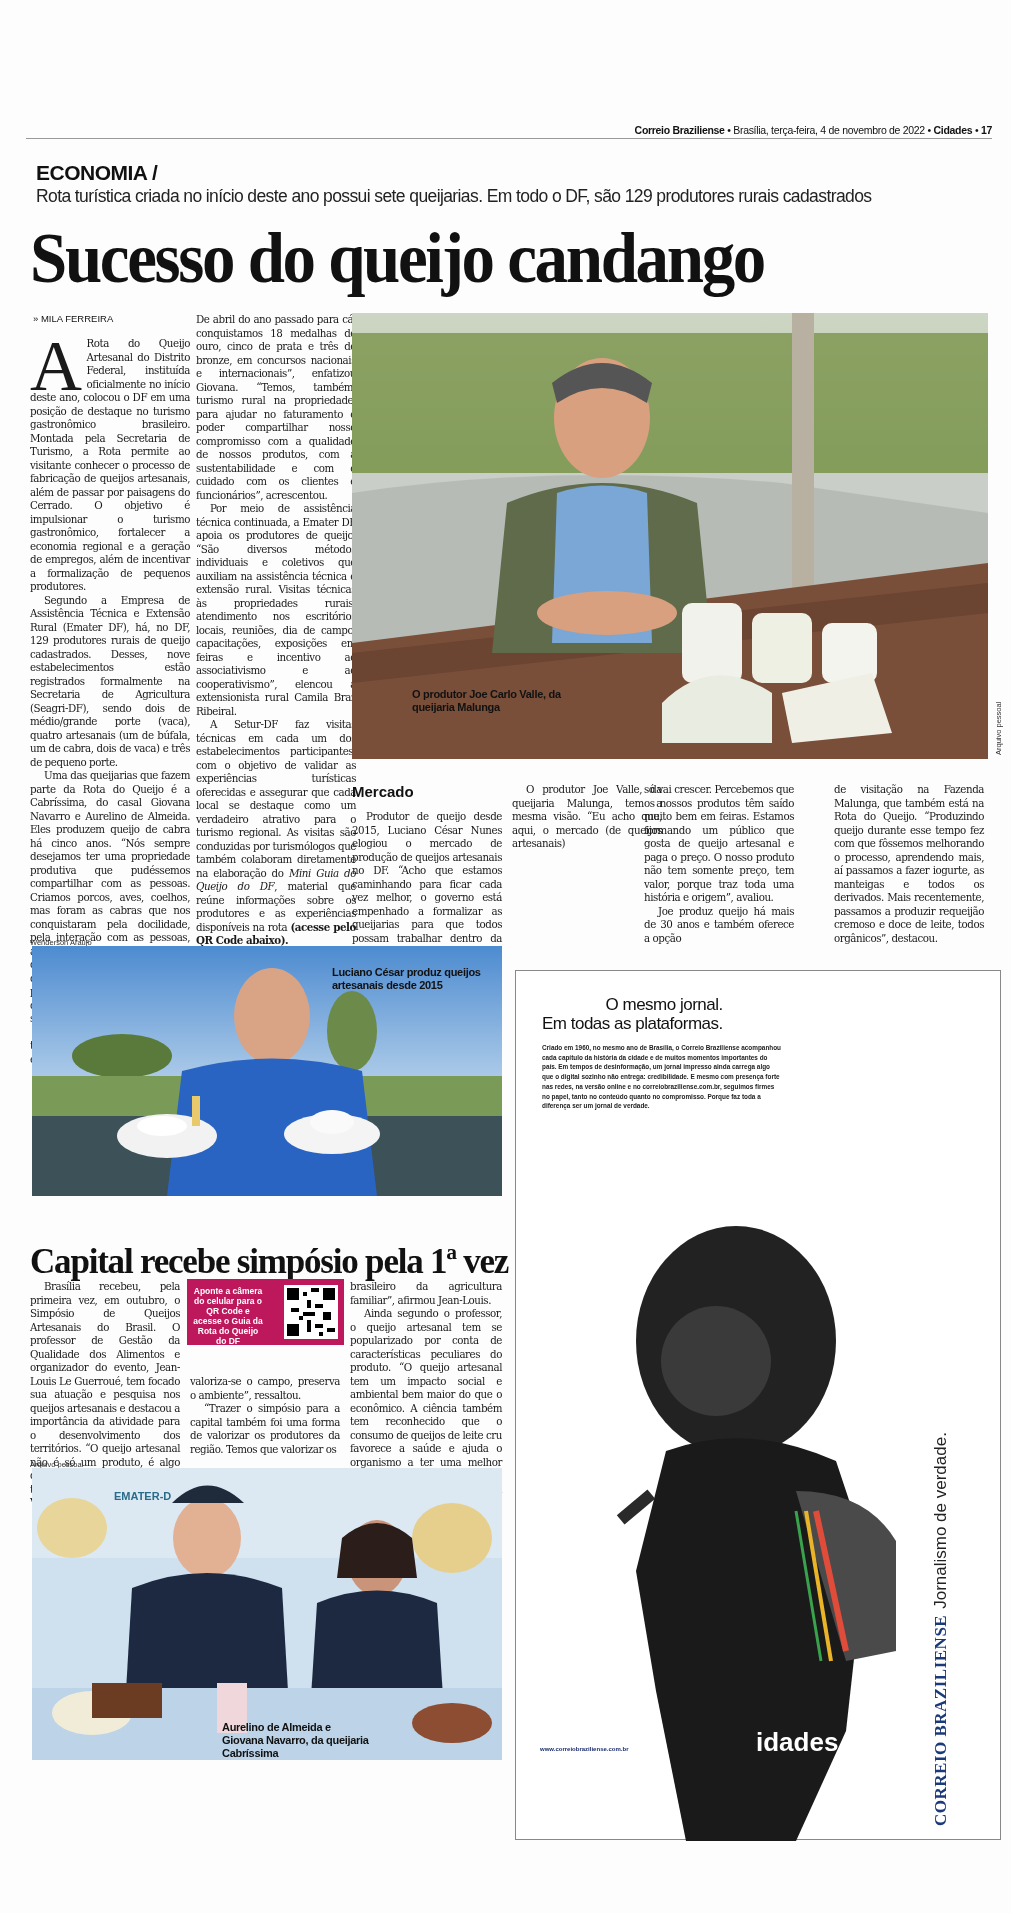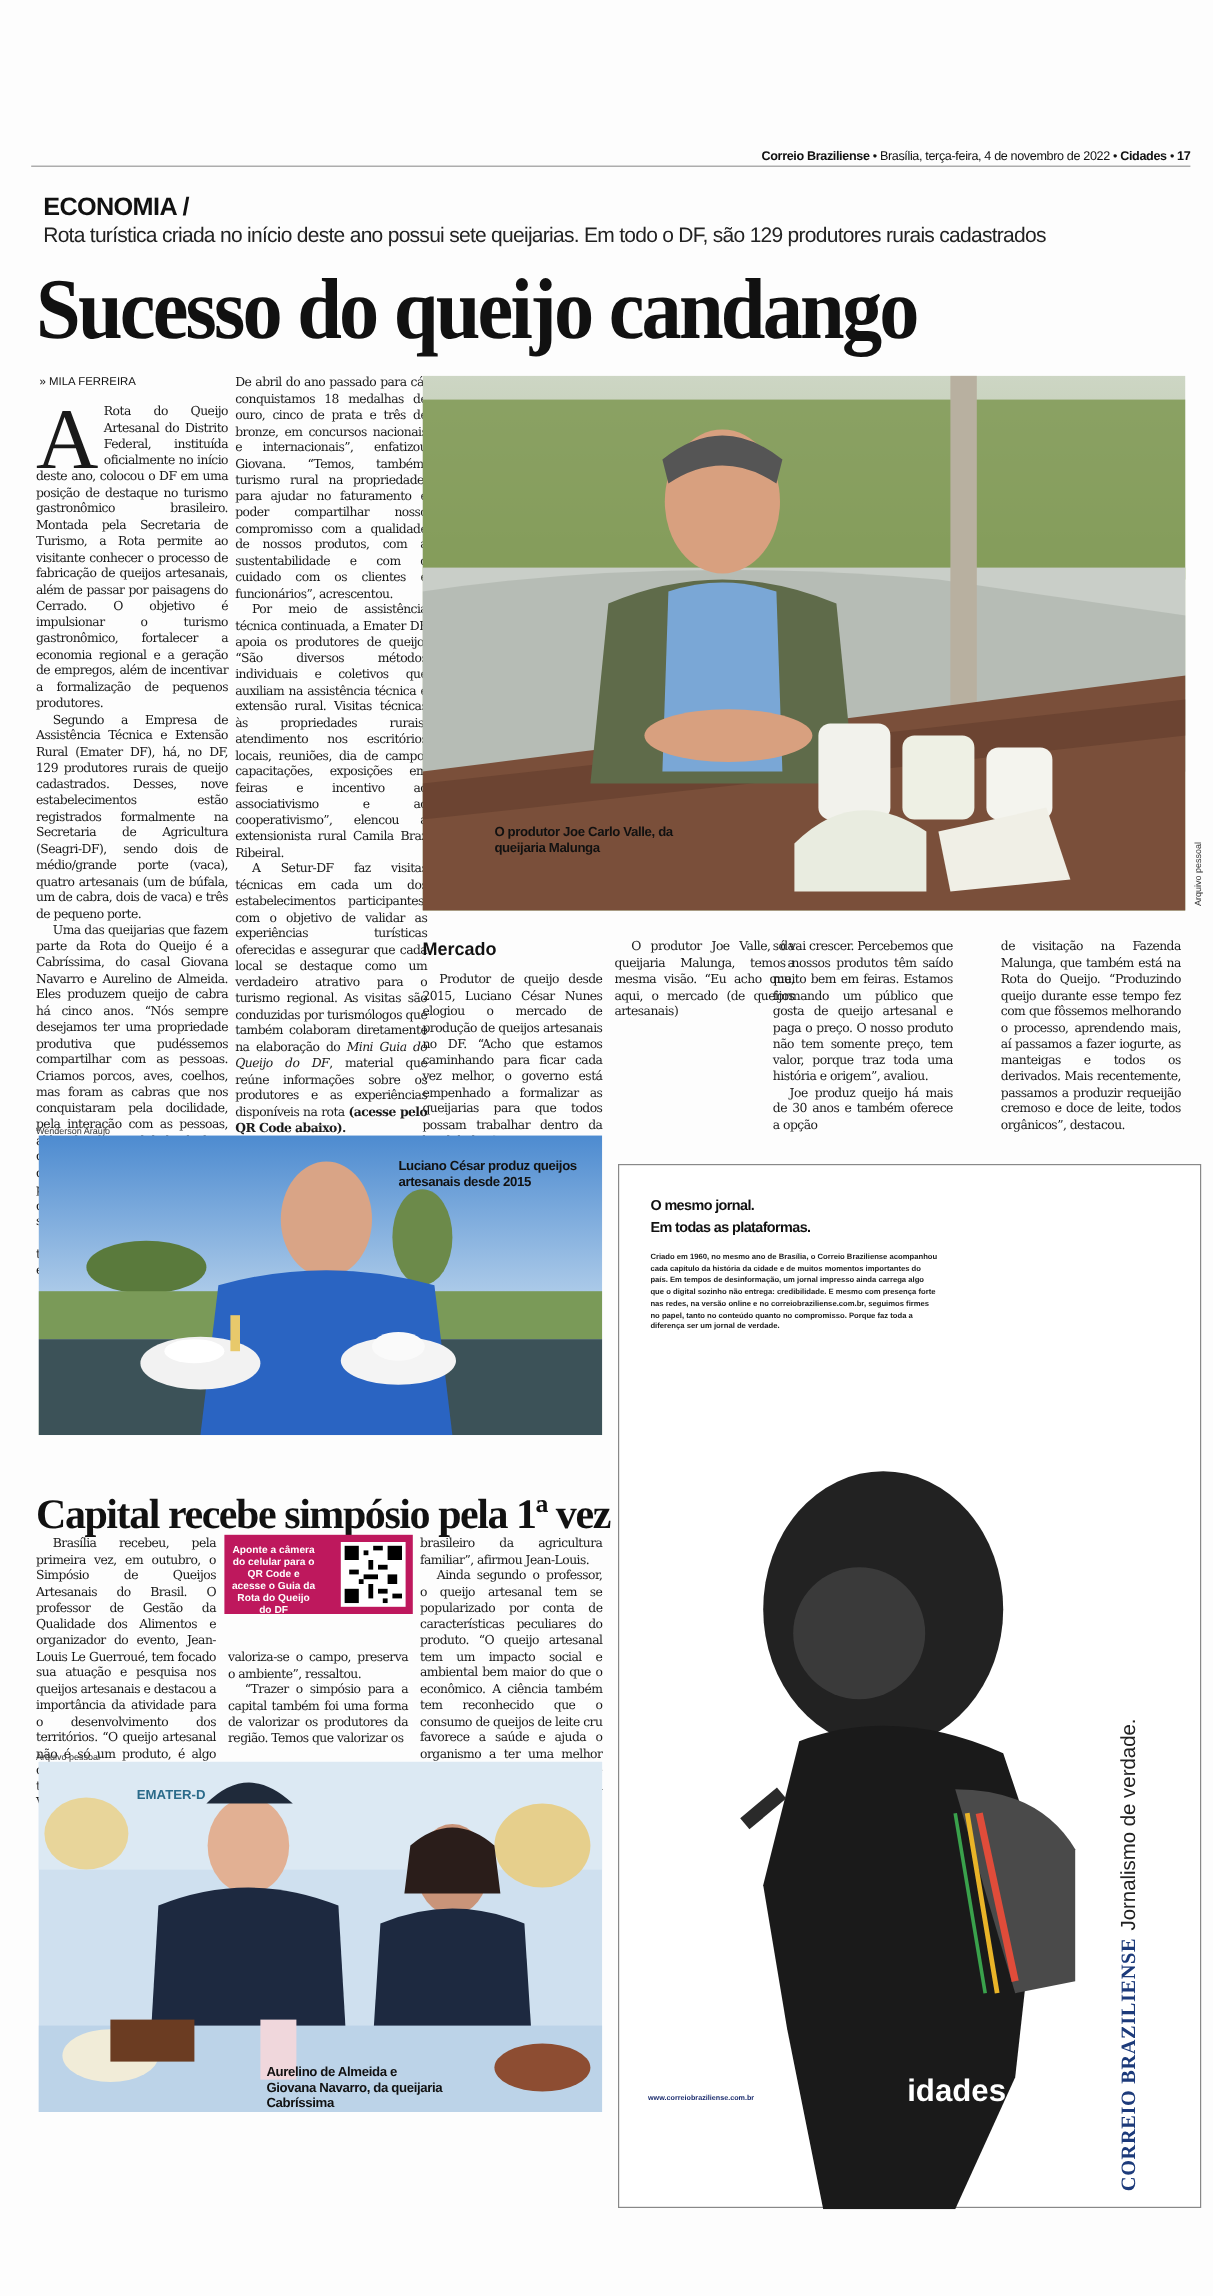--- a/index.html
+++ b/index.html
@@ -28,21 +28,21 @@
   .caption { font-family: "Liberation Sans", sans-serif; font-weight: bold; font-size: 11px; line-height: 13px; letter-spacing: -0.3px; }
   .credit { font-family: "Liberation Sans", sans-serif; font-size: 7.5px; color: #333; }
 
   .headline2 { left: 30px; top: 1242px; font-family: "Liberation Serif", serif; font-weight: bold; font-size: 35px; letter-spacing: -1.2px; white-space: nowrap; }
 
   .qrbox { left: 187px; top: 1279px; width: 157px; height: 66px; background: #be185d; }
   .qrtext { position: absolute; left: 6px; top: 7px; width: 70px; font-family: "Liberation Sans", sans-serif; font-size: 8.5px; line-height: 10px; color: #fff; text-align: center; font-weight: bold; }
   .qrcode { position: absolute; right: 6px; top: 6px; width: 54px; height: 54px; background: #fff; padding: 3px; }
 
   .ad { left: 515px; top: 970px; width: 486px; height: 870px; border: 1px solid #888; background: #fff; }
-  .ad-title { position: absolute; left: 26px; top: 24px; font-family: "Liberation Sans", sans-serif; font-weight: bold; font-size: 12px; line-height: 19px; letter-spacing: -0.5px; }
+  .ad-title { position: absolute; left: 26px; top: 24px; font-family: "Liberation Sans", sans-serif; font-weight: normal; font-size: 17px; line-height: 19px; letter-spacing: -0.5px; text-align: right; }
   .ad-body { position: absolute; left: 26px; top: 72px; width: 240px; font-family: "Liberation Sans", sans-serif; font-weight: bold; font-size: 6.4px; line-height: 9.7px; color: #222; }
   .ad-url { position: absolute; left: 24px; top: 775px; font-family: "Liberation Sans", sans-serif; font-size: 6px; color: #1c2d6e; font-weight: bold; }
   .ad-brand { position: absolute; left: 415px; top: 855px; transform: rotate(-90deg); transform-origin: left top; white-space: nowrap; }
   .ad-brand .logo { font-family: "Liberation Serif", serif; font-weight: bold; font-size: 17px; color: #1c3a7a; letter-spacing: 0.5px; }
   .ad-brand .slogan { font-family: "Liberation Sans", sans-serif; font-size: 17px; color: #222; margin-left: 6px; }
 </style>
 </head>
 <body>
 
 <div class="abs folio">

